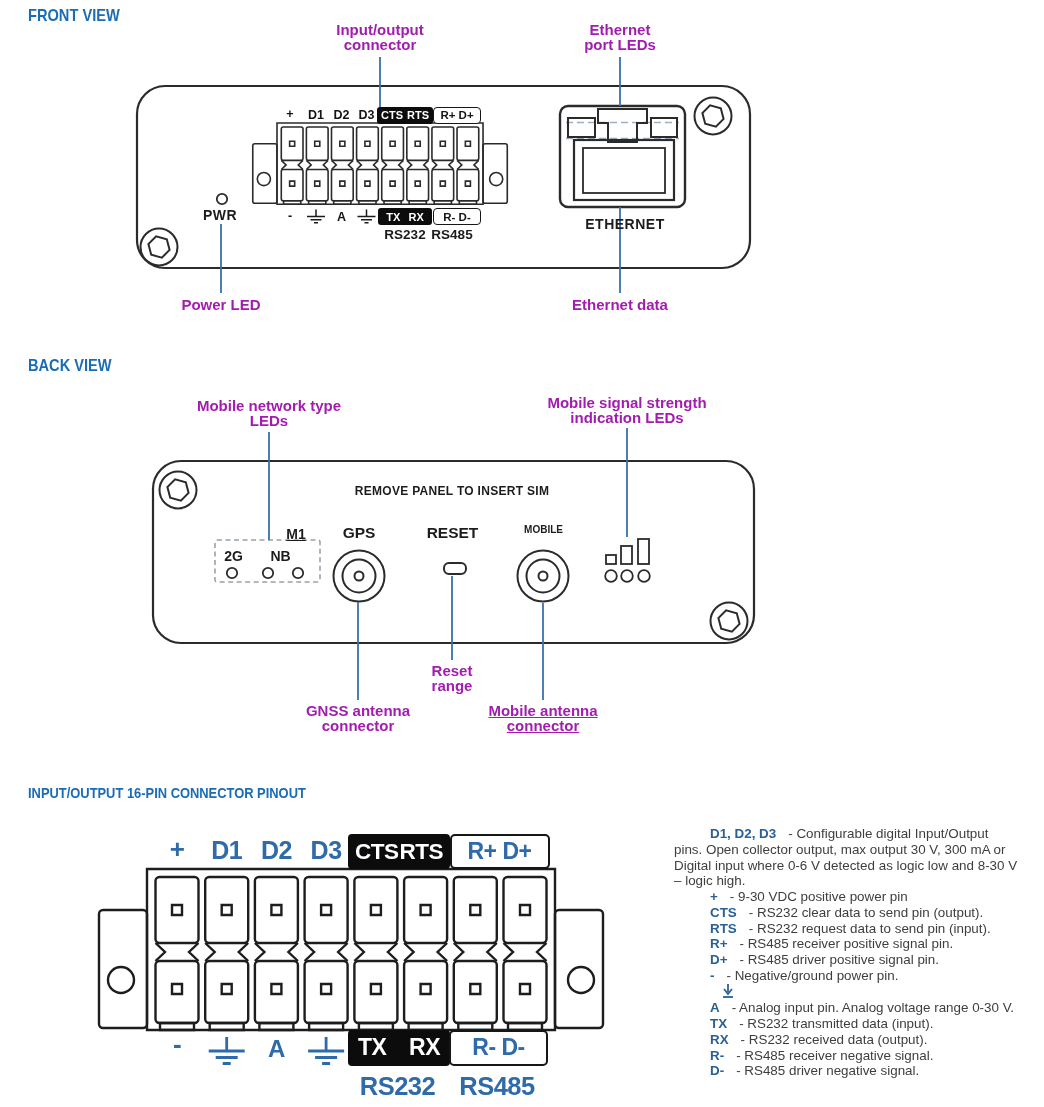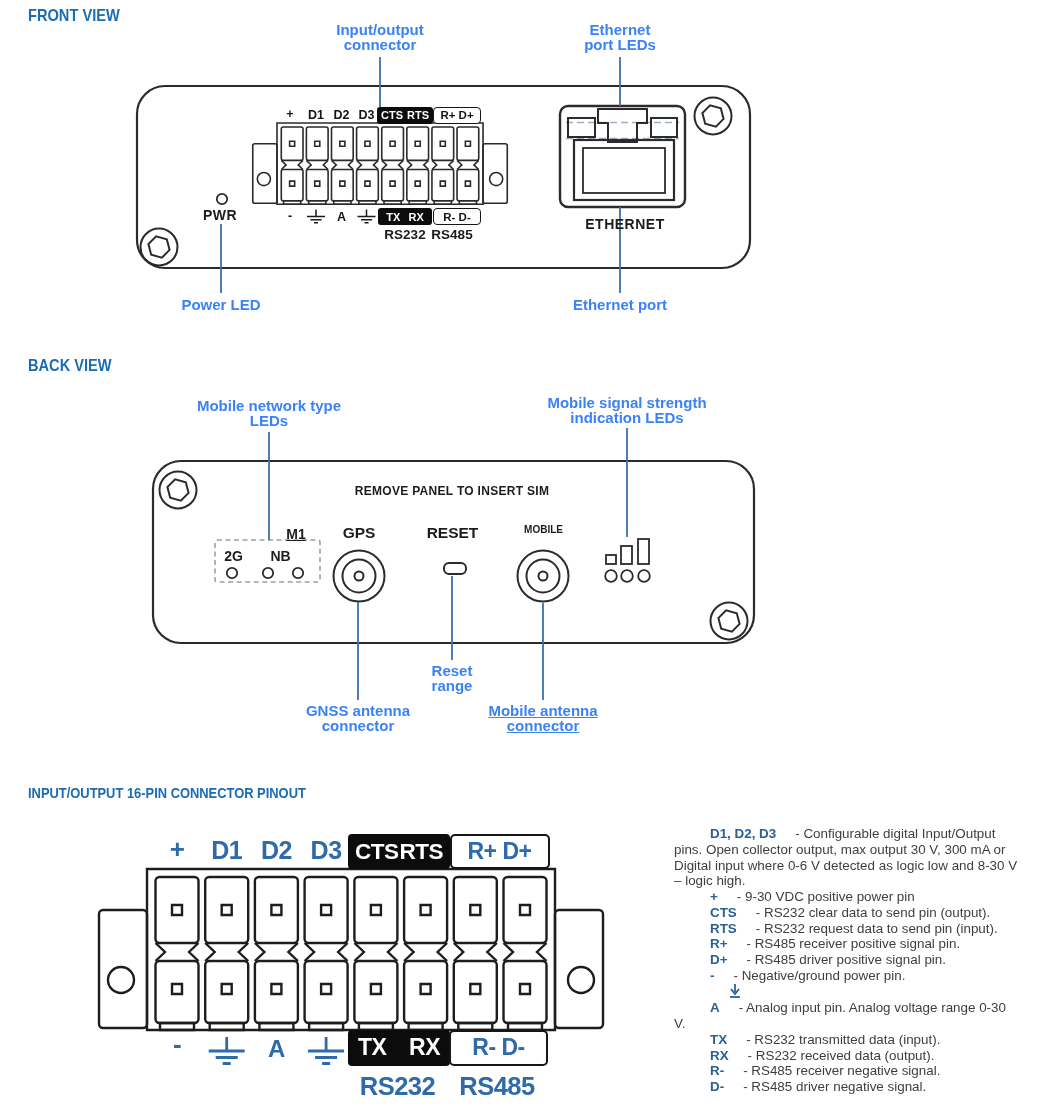--- a/index.html
+++ b/index.html
@@ -1,40 +1,40 @@
 <!DOCTYPE html>
 <html><head>
 <meta charset="utf-8">
 <style>
   html,body{margin:0;padding:0;background:#fff;}
   .page{position:relative;width:1044px;height:1107px;background:#fff;overflow:hidden;
         font-family:"Liberation Sans","DejaVu Sans",sans-serif;}
   svg.art{position:absolute;left:0;top:0;}
   .sec-title{position:absolute;font-weight:bold;font-size:17px;color:#1a6cb5;
              white-space:nowrap;transform:scaleX(0.86);transform-origin:0 0;}
-  .ann{position:absolute;transform:translateX(-50%);text-align:center;color:#3b82f6;
+  .ann{position:absolute;transform:translateX(-50%);text-align:center;color:#a21caf;
        font-weight:bold;font-size:15px;line-height:15.4px;white-space:nowrap;}
   .plabel{position:absolute;transform:translateX(-50%);color:#1c1c1c;font-weight:bold;white-space:nowrap;}
   .fpin{position:absolute;transform:translateX(-50%);color:#141414;font-weight:bold;
         font-size:12.5px;white-space:nowrap;}
   .bpin{position:absolute;transform:translateX(-50%);color:#2f6aa9;font-weight:bold;
         font-size:25px;letter-spacing:-0.5px;white-space:nowrap;}
   .cbox{position:absolute;display:flex;align-items:center;justify-content:center;
         box-sizing:border-box;border-radius:4px;}
   .cbox.bk{background:#0c0c0c;color:#ffffff;}
   .cbox.wt{background:#ffffff;border:2.5px solid #161616;border-radius:5px;color:#2f6aa9;}
   .fbox{position:absolute;display:flex;align-items:center;justify-content:space-evenly;
         box-sizing:border-box;font-weight:bold;font-size:11px;border-radius:3px;}
   .fbox.bk{background:#0c0c0c;color:#fff;}
   .fbox.wt{background:#fff;border:1.5px solid #161616;border-radius:4px;color:#141414;font-size:11.5px;}
   .bigtxt{font-weight:bold;letter-spacing:-0.5px;}
   .desc{position:absolute;left:674px;top:826px;width:344px;font-size:13.4px;
         line-height:15.75px;color:#3e3e3e;}
   .desc p{margin:0;}
-  .desc .term{font-weight:bold;color:#2a6093;margin-right:19px;padding-left:36px;}
+  .desc .term{font-weight:bold;color:#2a6093;margin-right:12px;padding-left:36px;}
   .desc .gicon{display:inline-block;vertical-align:-2px;margin-right:5px;}
 </style>
 </head>
 <body>
 
 <div class="page">
 
   <svg class="art" width="1044" height="1107" viewBox="0 0 1044 1107">
     <defs>
       <g id="pin-col" stroke="currentColor" fill="none">
@@ -144,21 +144,21 @@
 
   <div class="ann" style="left:380px;top:22px;">
     <div>Input/output</div>
     <div>connector</div>
   </div>
   <div class="ann" style="left:620px;top:22px;">
     <div>Ethernet</div>
     <div>port LEDs</div>
   </div>
   <div class="ann" style="left:221px;top:297px;">Power LED</div>
-  <div class="ann" style="left:620px;top:297px;">Ethernet port</div>
+  <div class="ann" style="left:620px;top:297px;">Ethernet data</div>
 
   <div class="plabel" style="left:220px;top:207px;font-size:14px;letter-spacing:0.5px;">PWR</div>
   <div class="plabel" style="left:625px;top:216px;font-size:14px;letter-spacing:0.5px;">ETHERNET</div>
 
   <div class="fpin" style="left:290px;top:107px;">+</div>
   <div class="fpin" style="left:316px;top:107.5px;">D1</div>
   <div class="fpin" style="left:341.5px;top:107.5px;">D2</div>
   <div class="fpin" style="left:366.5px;top:107.5px;">D3</div>
   <div class="fbox bk" style="left:377px;top:106.5px;width:56px;height:17px;">
     <span>CTS</span>

